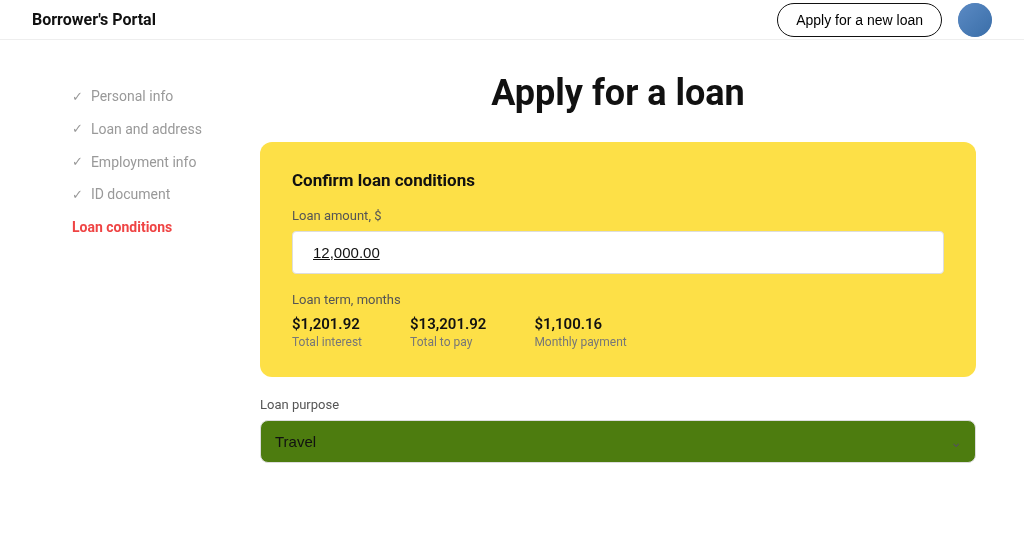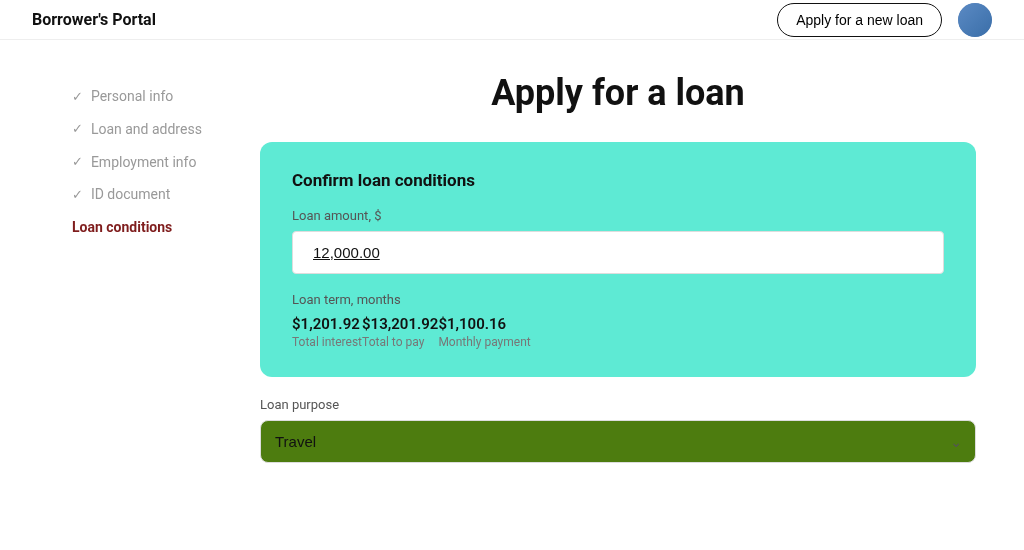--- a/index.html
+++ b/index.html
@@ -86,21 +86,21 @@
     .sidebar-item {
       display: flex;
       align-items: center;
       gap: 8px;
       font-size: 14px;
       color: #999;
       margin-bottom: 16px;
       line-height: 1.2;
     }
     .sidebar-item.active {
-      color: #7f1d1d;
+      color: #ef4444;
       font-weight: 700;
     }
     .check-icon {
       font-size: 13px;
       color: #999;
     }
 
     
     .content {
       flex: 1;
@@ -109,21 +109,21 @@
     }
     .page-title {
       font-size: 36px;
       font-weight: 700;
       text-align: center;
       margin-bottom: 28px;
     }
 
     
     .card {
-      background: #5eead4;
+      background: #fde047;
       border-radius: 12px;
       padding: 28px 32px;
       margin-bottom: 20px;
     }
     .card-title {
       font-size: 17px;
       font-weight: 700;
       margin-bottom: 18px;
     }
     .field-label {
@@ -138,20 +138,21 @@
       padding: 12px 20px;
       font-size: 15px;
       background: #fff;
       color: #111;
       outline: none;
       margin-bottom: 18px;
       text-decoration: underline;
     }
     .stats-row {
       display: flex;
+      gap: 48px;
       margin-top: 4px;
     }
     .stat-item {}
     .stat-value {
       font-size: 15px;
       font-weight: 600;
       color: #111;
     }
     .stat-label {
       font-size: 12px;

